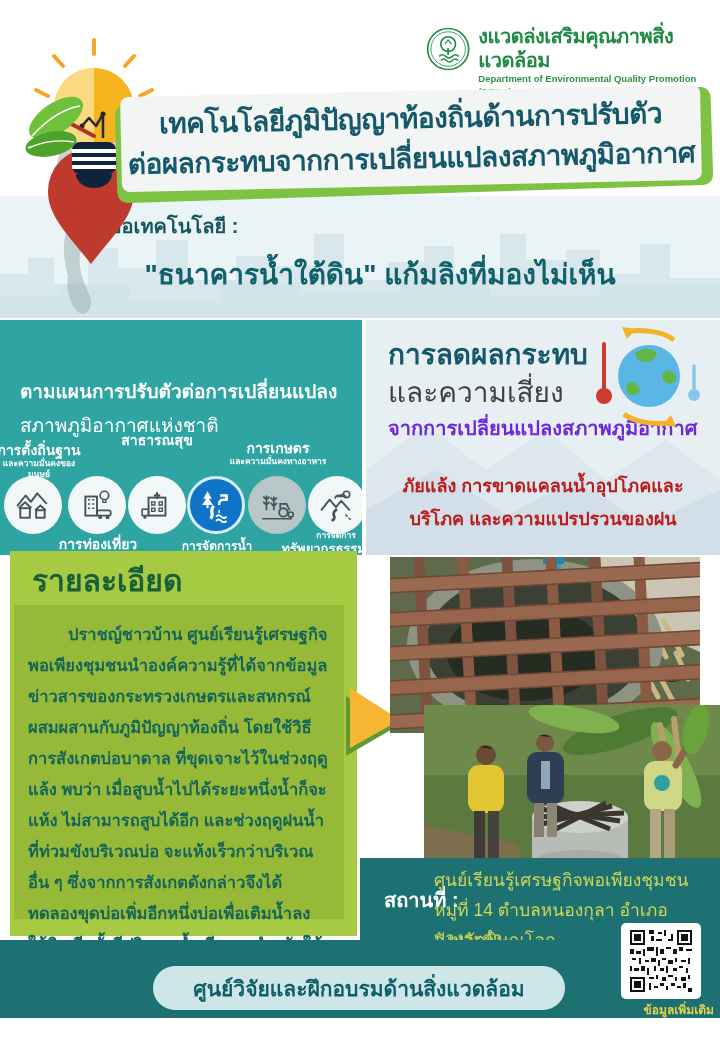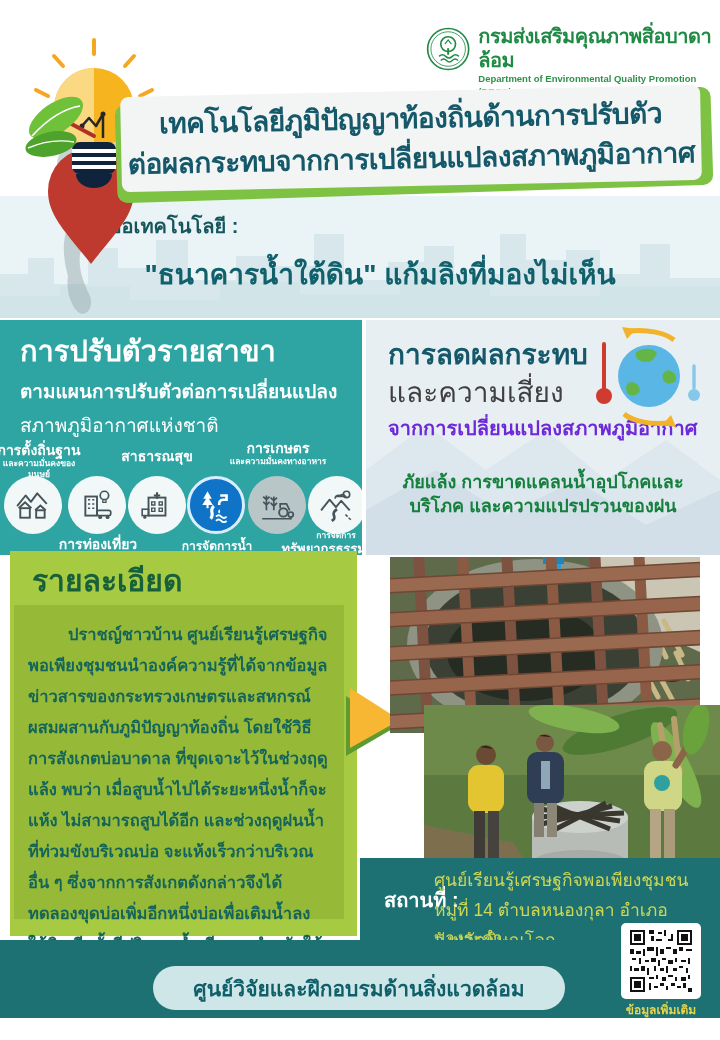--- a/index.html
+++ b/index.html
@@ -42,36 +42,36 @@
     background:#f2f7f7; display:flex; align-items:center; justify-content:center; }
   .sc0 { left:4px; } .sc1 { left:68px; } .sc2 { left:128px; }
   .sc3 { left:187px; background:#0f74c8; border:3px solid #d9edff; }
   .sc4 { left:248px; background:#b9c6c8; } .sc5 { left:308px; }
 
   .sec-label { position:absolute; text-align:center; color:#ffffff; }
   .lbl-main { display:block; font-size:14px; font-weight:bold; line-height:16px; }
   .lbl-small { display:block; font-size:8.5px; font-weight:600; line-height:11px; }
   .sl0 { left:-4px; top:122px; width:86px; }
   .sl1 { left:52px; top:216px; width:92px; }
-  .sl2 { left:102px; top:128px; width:110px; }
+  .sl2 { left:102px; top:112px; width:110px; }
   .sl3 { left:158px; top:218px; width:118px; }
   .sl3 .lbl-main { font-size:12px; }
   .sl4 { left:217px; top:120px; width:122px; }
   .sl5 { left:280px; top:210px; width:112px; }
   .sl5 .lbl-main { font-size:13px; }
 
   
   .panel-right { position:absolute; left:366px; top:320px; width:354px; height:235px; background:#e8eff3; overflow:hidden; }
   .mountains { position:absolute; left:0; bottom:0; width:354px; height:235px; }
   .mit-title1 { position:absolute; left:22px; top:12px; font-size:28px; font-weight:bold; color:#14586a; }
   .mit-title2 { position:absolute; left:22px; top:50px; font-size:28px; font-weight:normal; color:#404040; }
   .mit-sub { position:absolute; left:22px; top:92px; font-size:20px; font-weight:600; color:#6d28d9; }
   .globe-icon { position:absolute; right:14px; top:6px; width:116px; height:104px; }
   .mit-impacts { position:absolute; left:12px; top:150px; width:330px; text-align:center;
-    font-size:18px; font-weight:600; color:#15803d; line-height:24px; }
+    font-size:18px; font-weight:600; color:#b91c1c; line-height:33px; }
 
   
   .details-box { position:absolute; left:10px; top:551px; width:347px; height:385px; background:#a7ca43; }
   .details-title { position:absolute; left:22px; top:6px; font-size:30px; font-weight:bold; color:#17603a;text-align:right; }
   .details-inner { position:absolute; left:4px; top:54px; width:330px; height:314px; background:#96ba38; }
   .details-body { padding:14px 14px 0 14px; font-size:16.5px; font-weight:600; color:#15645a;
     line-height:31px; text-indent:40px; }
 
   .arrow-right { position:absolute; left:344px; top:686px; width:60px; height:72px; }
 
@@ -86,21 +86,21 @@
   .loc-l1 { top:8px; } .loc-l2 { top:38px; } .loc-l3 { top:68px; }
 
   .footer-strip { position:absolute; left:0; top:940px; width:720px; height:78px; background:#1d7172; }
   .footer-pill { position:absolute; left:153px; top:966px; width:412px; height:44px; background:#cfe6e9;
     border-radius:22px; display:flex; align-items:center; justify-content:center; }
   .footer-pill span { font-size:21px; font-weight:bold; color:#0f5f68; }
 
   .qr-box { position:absolute; left:621px; top:923px; width:80px; height:76px; background:#ffffff;
     border-radius:5px; display:flex; align-items:center; justify-content:center; }
   .qr-box svg { width:62px; height:62px; }
-  .qr-caption { position:absolute; left:608px; top:1000px; width:106px; text-align:center;
+  .qr-caption { position:absolute; left:608px; top:1000px; width:106px; text-align:right;
     font-size:12px; font-weight:bold; color:#e8d44d; }
 
   svg { display:block; }
 </style>
 </head>
 <body>
 
 <div class="poster">
 
   <div class="tech-section">
@@ -148,34 +148,33 @@
     <svg width="54" height="54" viewBox="0 0 54 54">
       <circle cx="27" cy="27" r="25" fill="#ffffff" stroke="#1f8a44" stroke-width="2"></circle>
       <circle cx="27" cy="27" r="21" fill="none" stroke="#1f8a44" stroke-width="1"></circle>
       <circle cx="27" cy="21" r="9" fill="none" stroke="#1f8a44" stroke-width="2"></circle>
       <line x1="27" y1="26" x2="27" y2="34" stroke="#1f8a44" stroke-width="2.4"></line>
       <path d="M23 21 L27 16 L31 21" fill="none" stroke="#1f8a44" stroke-width="1.4"></path>
       <path d="M16 36 q4 -4 8 0 q4 4 8 0 q4 -4 8 0" fill="none" stroke="#1f8a44" stroke-width="1.8"></path>
       <path d="M18 41 q3.5 -3.5 7 0 q3.5 3.5 7 0 q3.5 -3.5 7 0" fill="none" stroke="#1f8a44" stroke-width="1.8"></path>
     </svg>
     <div class="logo-texts">
-      <div class="org-th">กรมส่งเสริมคุณภาพสิ่อบาดาล้อม</div>
+      <div class="org-th">งแวดล่งเสริมคุณภาพสิ่งแวดล้อม</div>
       <div class="org-en">Department of Environmental Quality Promotion (DEQP)</div>
       <div class="org-sub">กระทรวงทรัพยากรธรรมชาติและสิ่งแวดล้อม | Ministry of Natural Resources and Environment</div>
     </div>
   </div>
 
   <div class="banner-green"></div>
   <div class="banner-white">
     <div class="banner-line">เทคโนโลยีภูมิปัญญาท้องถิ่นด้านการปรับตัว</div>
     <div class="banner-line">ต่อผลกระทบจากการเปลี่ยนแปลงสภาพภูมิอากาศ</div>
   </div>
 
   <div class="panel-left">
-    <div class="adapt-title">การปรับตัวรายสาขา</div>
     <div class="adapt-sub1">ตามแผนการปรับตัวต่อการเปลี่ยนแปลง</div>
     <div class="adapt-sub2">สภาพภูมิอากาศแห่งชาติ</div>
 
     <div class="sec-label sl0">
       <span class="lbl-main">การตั้งถิ่นฐาน</span>
       <span class="lbl-small">และความมั่นคงของมนุษย์</span>
     </div>
     <div class="sec-label sl2">
       <span class="lbl-main">สาธารณสุข</span>
     </div>

